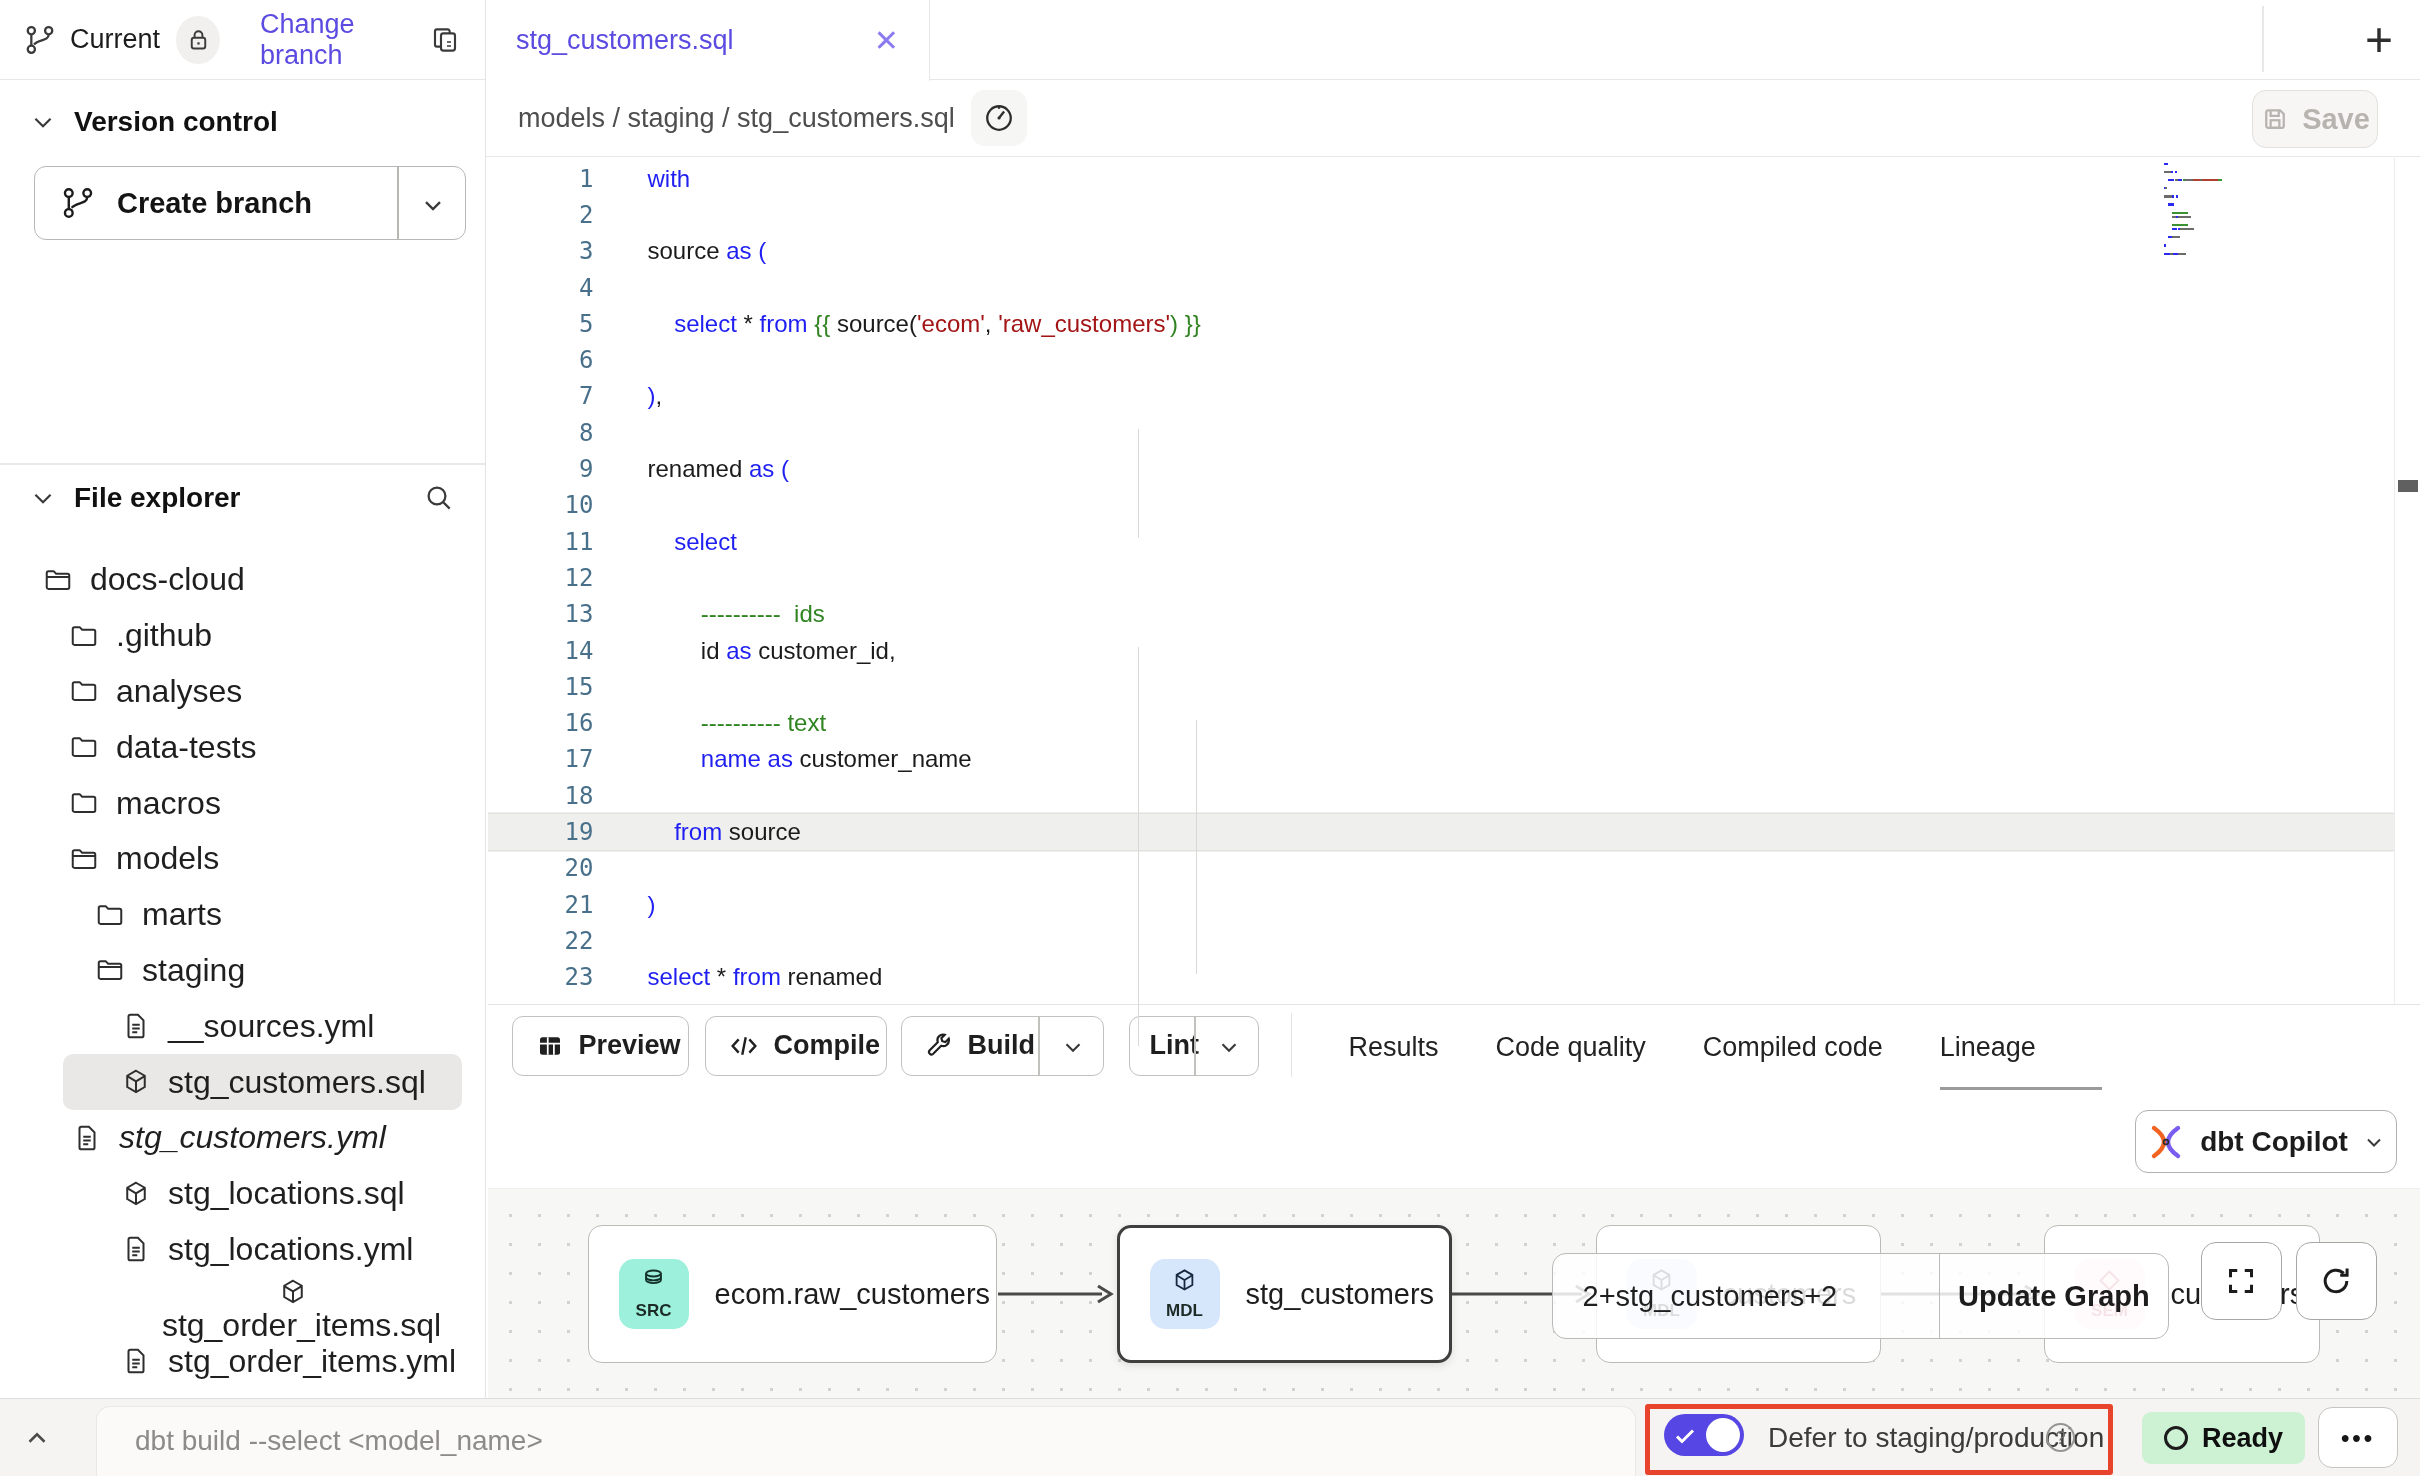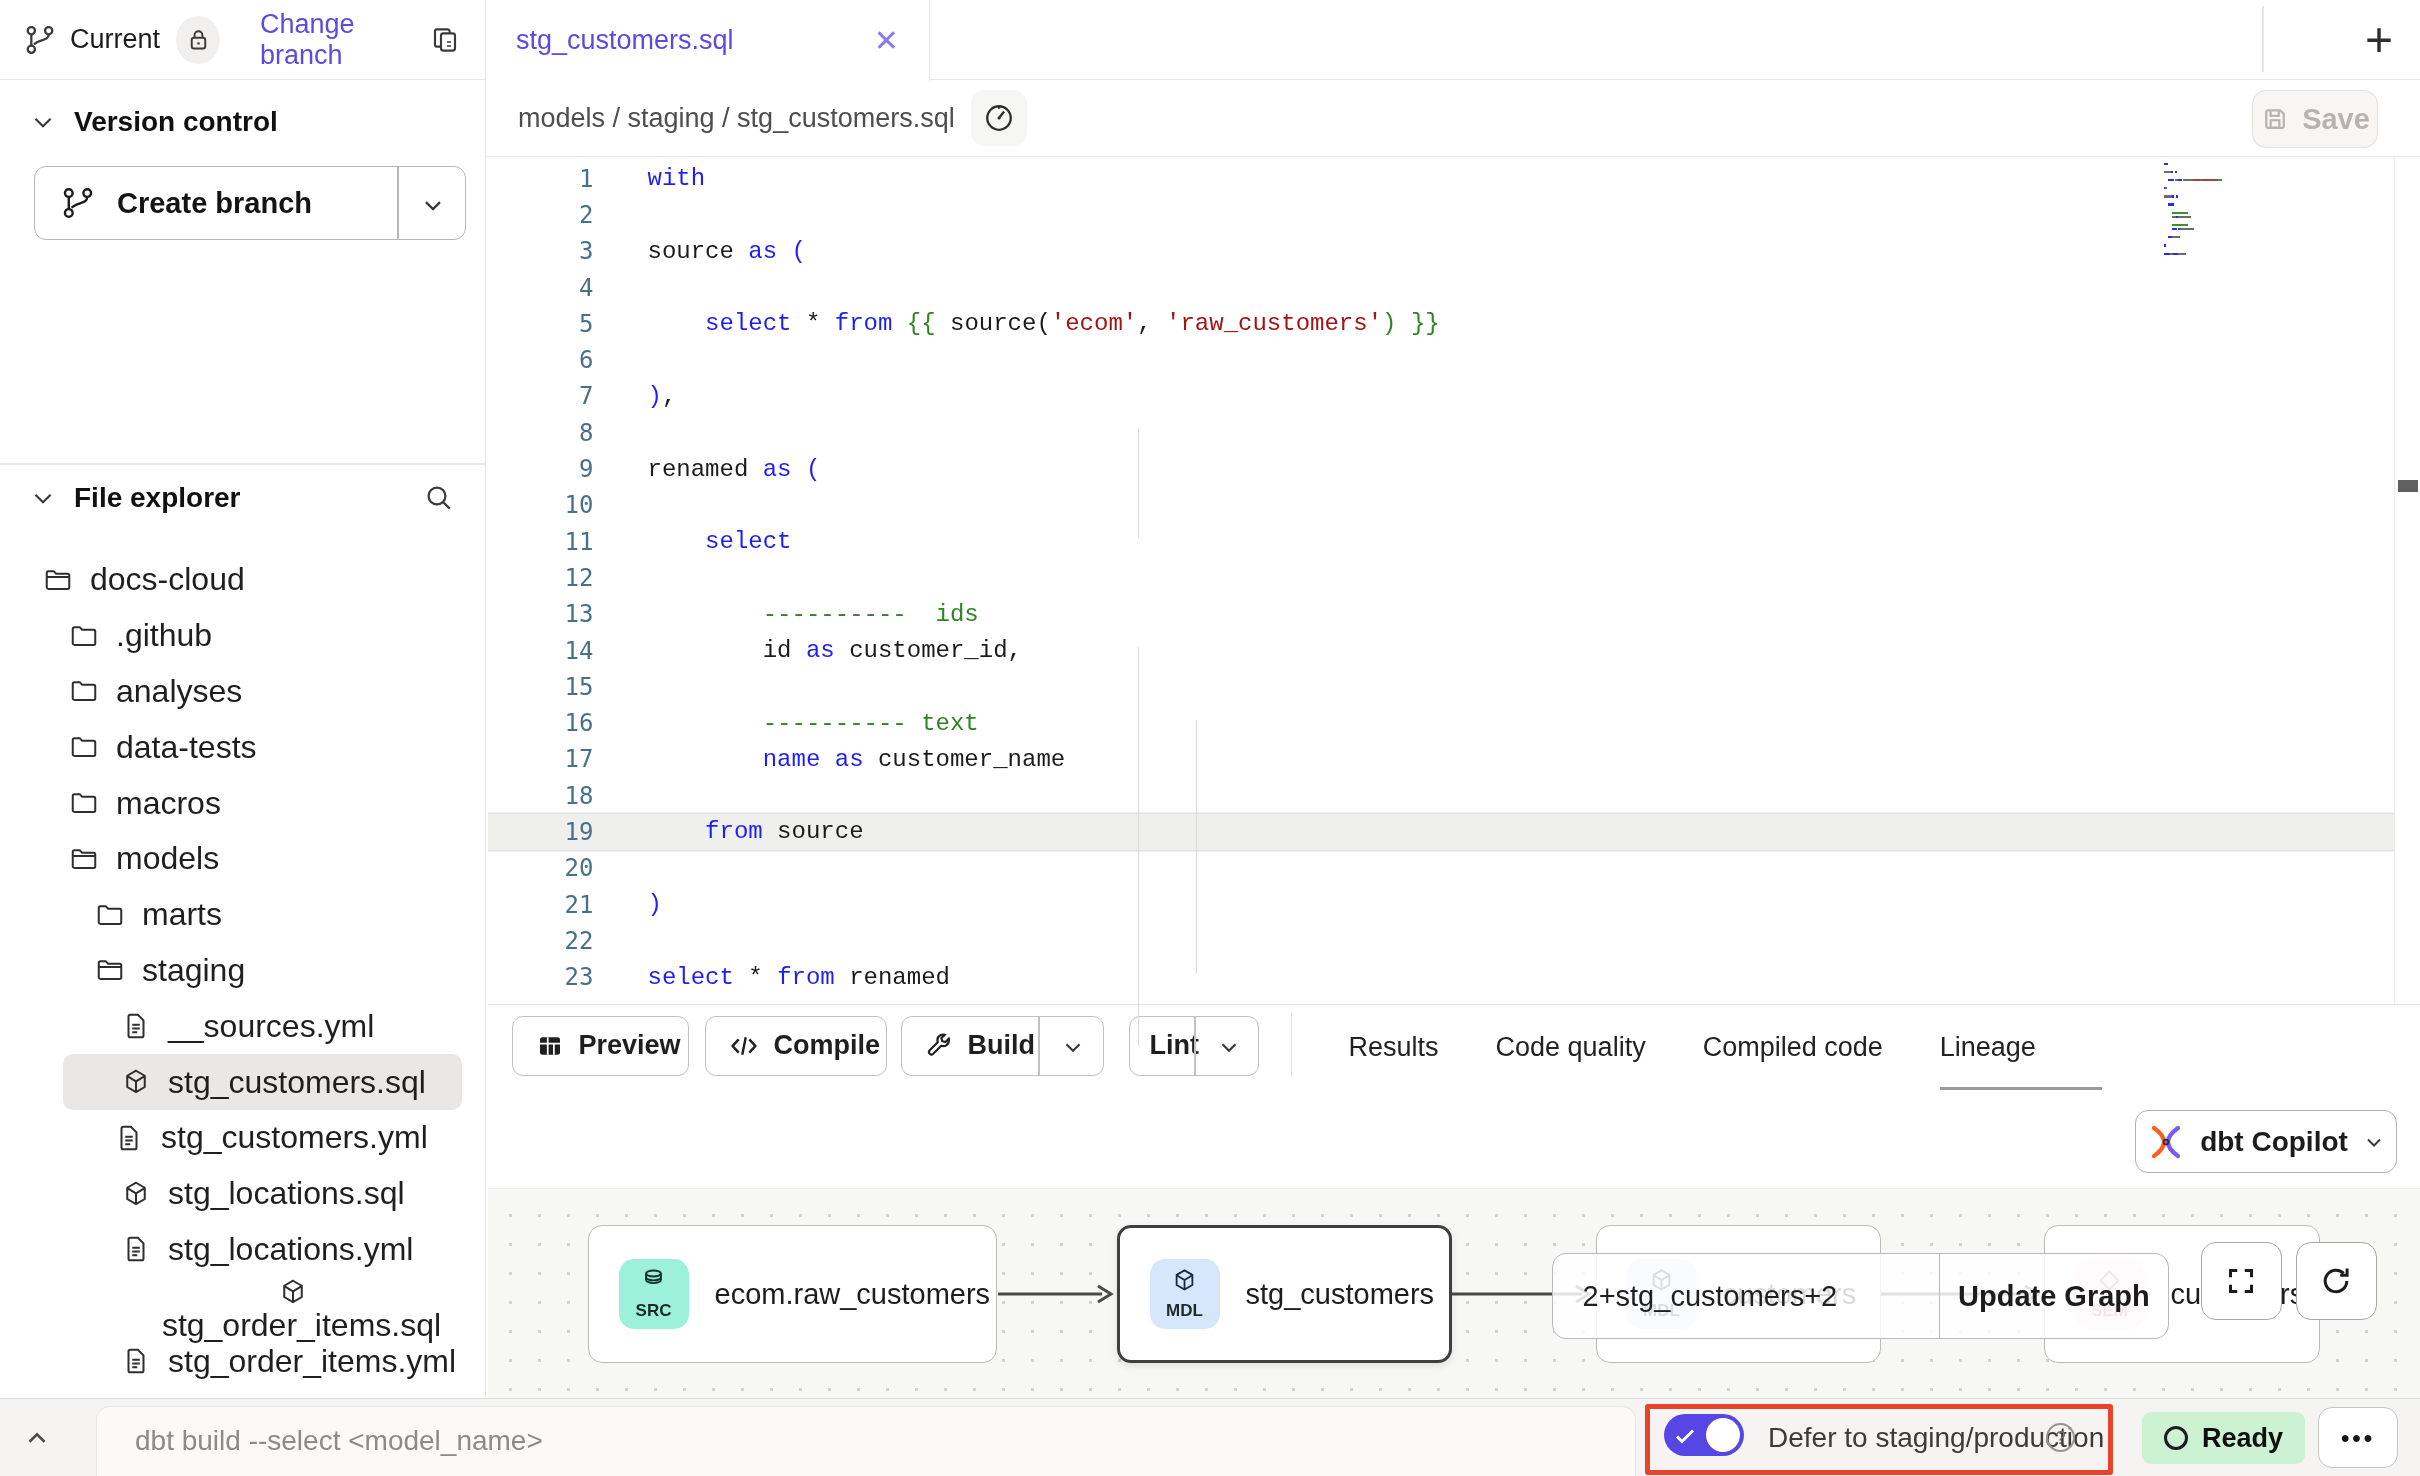--- a/index.html
+++ b/index.html
@@ -56,21 +56,21 @@
             font-size:29px;font-weight:600;box-sizing:border-box;}
   
   .editor{position:absolute;left:487.5px;top:157.5px;right:0;height:846px;background:#fff;}
   .gutterline{position:absolute;right:25px;top:0;bottom:0;width:1.5px;background:#ececea;}
   .scroll-thumb{position:absolute;right:2px;top:322px;width:20px;height:12px;background:#606060;}
   #lines{position:absolute;left:0;top:3px;right:25px;}
   .cl{height:36.3px;display:flex;align-items:center;position:relative;}
   .cl.active{background:#efefed;box-shadow:0 1.5px 0 #e2e2e0,0 -1.5px 0 #e2e2e0;}
   .num{width:106px;text-align:right;font-family:"DejaVu Sans Mono",monospace;font-size:24px;
        color:#49708a;flex:none;}
-  .code{margin-left:54px;font-family:Liberation Mono, monospace;font-size:24px;
+  .code{margin-left:54px;font-family:Liberation Sans, sans-serif;font-size:24px;
         white-space:pre;color:#1b1b1b;}
   .kw{color:#1f1ff2;} .cm{color:#318422;} .st{color:#a31515;} .tx{color:#1b1b1b;}
   .guide{position:absolute;width:1.5px;background:#d8d8d6;z-index:1;}
   #minimap{position:absolute;right:134px;top:5px;width:122px;}
   .mm-row{height:4.1px;position:relative;}
   .mm-seg{position:absolute;top:0;height:2.3px;}
   
   .panel-top{position:absolute;left:487.5px;top:1003.5px;right:0;height:86px;background:#fff;
              border-top:1.5px solid #e4e4e2;box-sizing:border-box;}
   .pbtn{position:absolute;top:11px;height:60px;border:1.7px solid #c3c1be;border-radius:11px;
@@ -298,21 +298,21 @@
       </div>
       <div class="tree-row sel" style="padding-left: 58px;">
         <span class="ticon">
           <svg width="30" height="30" viewBox="0 0 24 24" fill="none" stroke="#2e2e2e" stroke-width="1.6">
             <path d="M12 3l7 4v9l-7 4-7-4V7l7-4z"></path>
             <path d="M12 11.5L19 7.3M12 11.5L5 7.3M12 11.5V20"></path>
           </svg>
         </span>
         <span>stg_customers.sql</span>
       </div>
-      <div class="tree-row" style="padding-left: 114px;">
+      <div class="tree-row" style="padding-left: 72px; font-style: italic;">
         <span class="ticon">
           <svg width="30" height="30" viewBox="0 0 24 24" fill="none" stroke="#2e2e2e" stroke-width="1.6">
             <path d="M6 4.5A1.5 1.5 0 0 1 7.5 3h6L18 7.5v12a1.5 1.5 0 0 1-1.5 1.5h-9A1.5 1.5 0 0 1 6 19.5v-15z"></path>
             <path d="M9 11h6M9 14h6M9 17h4"></path>
           </svg>
         </span>
         <span>stg_customers.yml</span>
       </div>
       <div class="tree-row" style="padding-left: 121px;">
         <span class="ticon">

